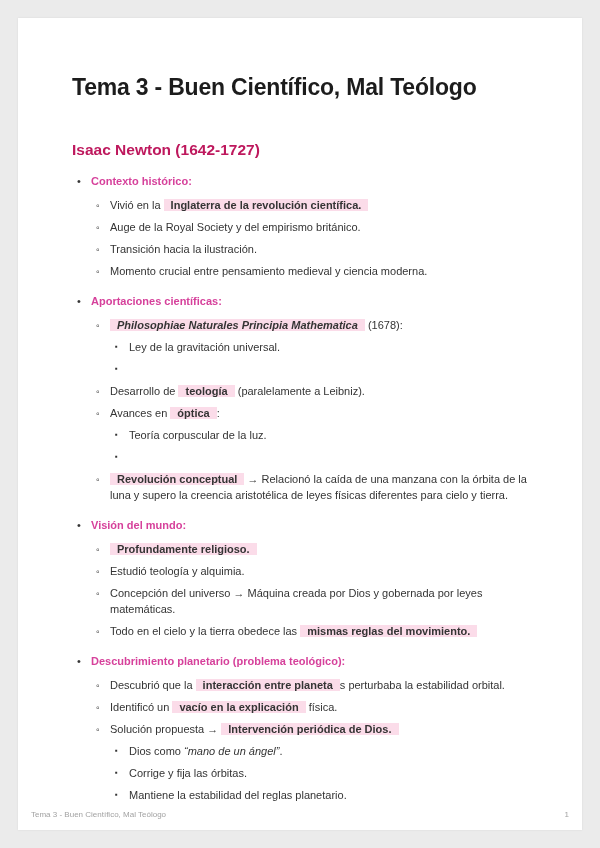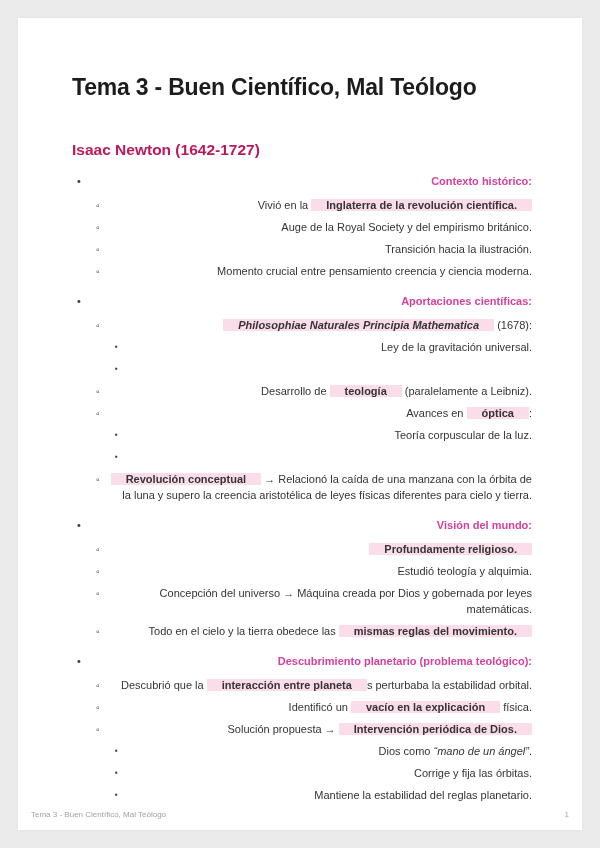--- a/index.html
+++ b/index.html
@@ -44,23 +44,23 @@
   .l2 { padding-left: 24px; }
   .l3 { padding-left: 43px; }
   .blt {
     flex: 0 0 14px;
     width: 14px;
     color: #343434;
   }
   .b1 { font-size: 11px; }
   .b2 { font-size: 10.5px; }
   .b3 { font-size: 8px; line-height: 16px; }
-  .txt { flex: 1; text-align: right; }
+  .txt { flex: 1; }
   .sec-title { color: #d6419b; font-weight: 700; }
-  .hl { background: #fbdce9; font-weight: 700; padding: 0 15px; }
+  .hl { background: #fbdce9; font-weight: 700; padding: 0 7px; }
   .it { font-style: italic; margin-top: 24px; }
   .footer {
     position: absolute;
     left: 13px;
     right: 13px;
     bottom: 11px;
     display: flex;
     justify-content: space-between;
     font-size: 8px;
     color: #a2a2a2;
@@ -86,21 +86,21 @@
     <div class="row l2">
       <span class="blt b2">◦</span>
       <span class="txt"><span>Auge de la Royal Society y del empirismo británico.</span></span>
     </div>
     <div class="row l2">
       <span class="blt b2">◦</span>
       <span class="txt"><span>Transición hacia la ilustración.</span></span>
     </div>
     <div class="row l2">
       <span class="blt b2">◦</span>
-      <span class="txt"><span>Momento crucial entre pensamiento creencia y ciencia moderna.</span></span>
+      <span class="txt"><span>Momento crucial entre pensamiento medieval y ciencia moderna.</span></span>
     </div>
   </div>
 
   <div class="section">
     <div class="row l1">
       <span class="blt b1">•</span>
       <span class="txt sec-title">Aportaciones científicas:</span>
     </div>
     <div class="row l2">
       <span class="blt b2">◦</span>

